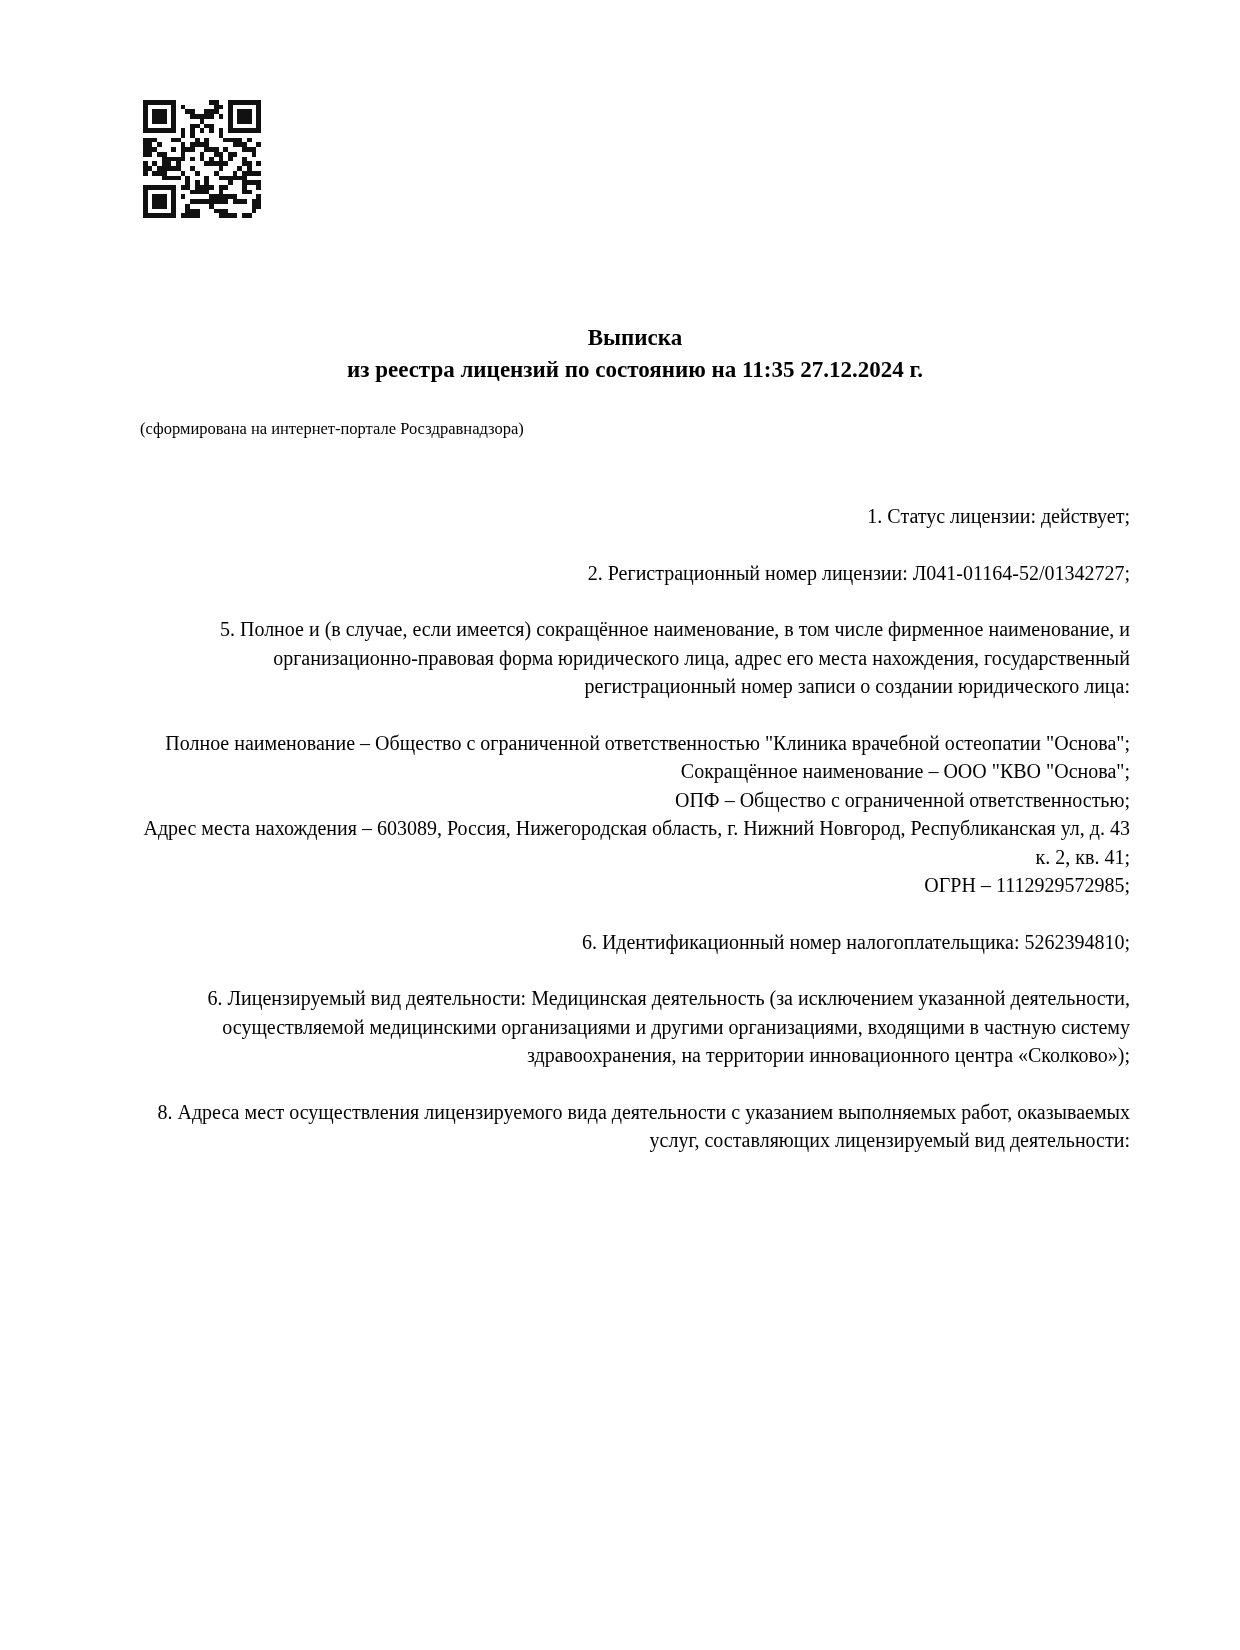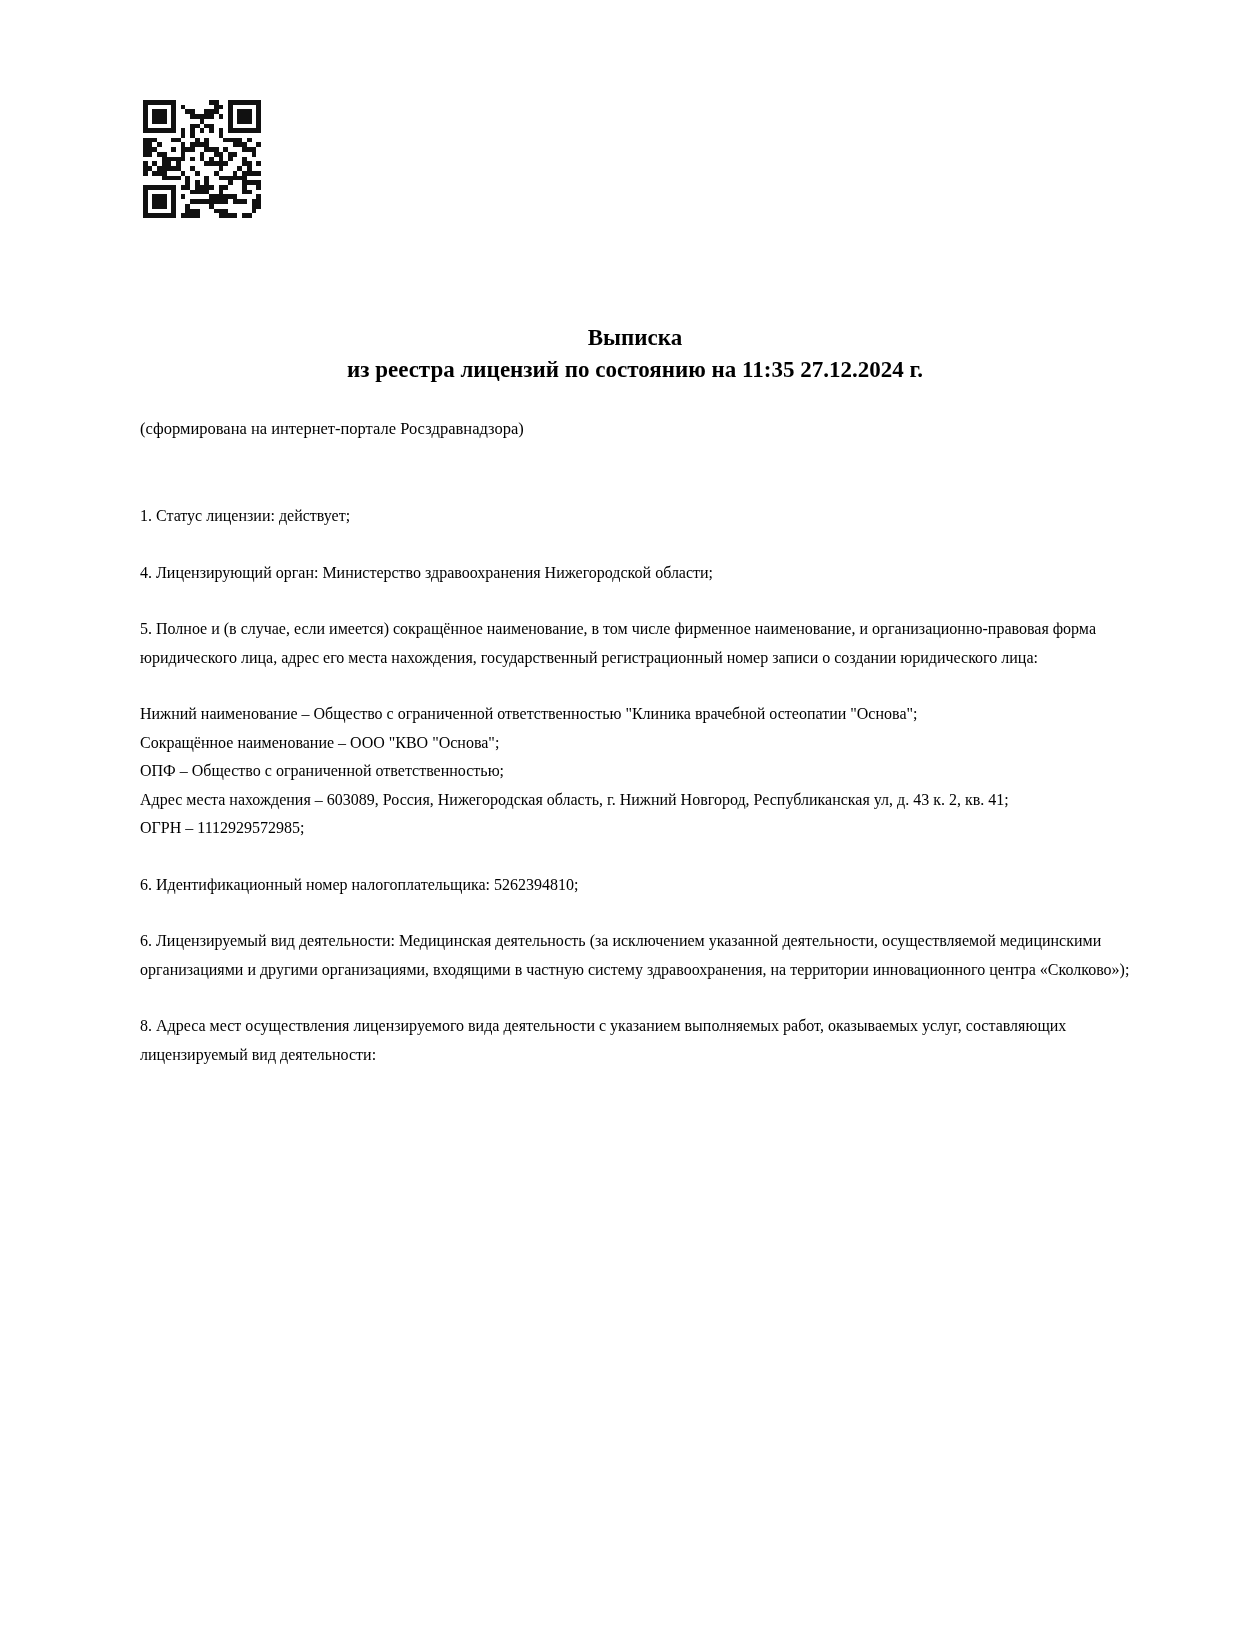--- a/index.html
+++ b/index.html
@@ -44,24 +44,24 @@
     line-height: 32px;
     margin: 0 0 0 0;
   }
   .subtitle {
     font-size: 16.5px;
     line-height: 22px;
     margin-top: 32px;
     margin-bottom: 62px;
   }
   .block {
-    font-size: 16px;
+    font-size: 20px;
     line-height: 28.5px;
     margin: 0 0 28px 0;
-    text-align: left;
+    text-align: right;
   }
   .block div {
     min-height: 28.5px;
   }
 </style>
 </head>
 <body>
 
 <div class="page">
 
@@ -377,28 +377,28 @@
 
     <h1 class="title">
       <span>Выписка</span><br>
       <span>из реестра лицензий по состоянию на 11:35 27.12.2024 г.</span>
     </h1>
 
     <div class="subtitle">(сформирована на интернет-портале Росздравнадзора)</div>
 
     <p class="block">1. Статус лицензии: действует;</p>
 
-
-
-    <p class="block">4. Лицензирующий орган: Министерство здравоохранения Нижегородской области;</p>
+    <p class="block">2. Регистрационный номер лицензии: Л041-01164-52/01342727;</p>
+
+
 
     <p class="block">5. Полное и (в случае, если имеется) сокращённое наименование, в том числе фирменное наименование, и организационно-правовая форма юридического лица, адрес его места нахождения, государственный регистрационный номер записи о создании юридического лица:</p>
 
     <div class="block">
-      <div>Нижний наименование – Общество с ограниченной ответственностью "Клиника врачебной остеопатии "Основа";</div>
+      <div>Полное наименование – Общество с ограниченной ответственностью "Клиника врачебной остеопатии "Основа";</div>
       <div>Сокращённое наименование – ООО "КВО "Основа";</div>
       <div>ОПФ – Общество с ограниченной ответственностью;</div>
       <div>Адрес места нахождения – 603089, Россия, Нижегородская область, г. Нижний Новгород, Республиканская ул, д. 43 к. 2, кв. 41;</div>
       <div>ОГРН – 1112929572985;</div>
     </div>
 
     <p class="block">6. Идентификационный номер налогоплательщика: 5262394810;</p>
 
     <p class="block">6. Лицензируемый вид деятельности: Медицинская деятельность (за исключением указанной деятельности, осуществляемой медицинскими организациями и другими организациями, входящими в частную систему здравоохранения, на территории инновационного центра «Сколково»);</p>
 

